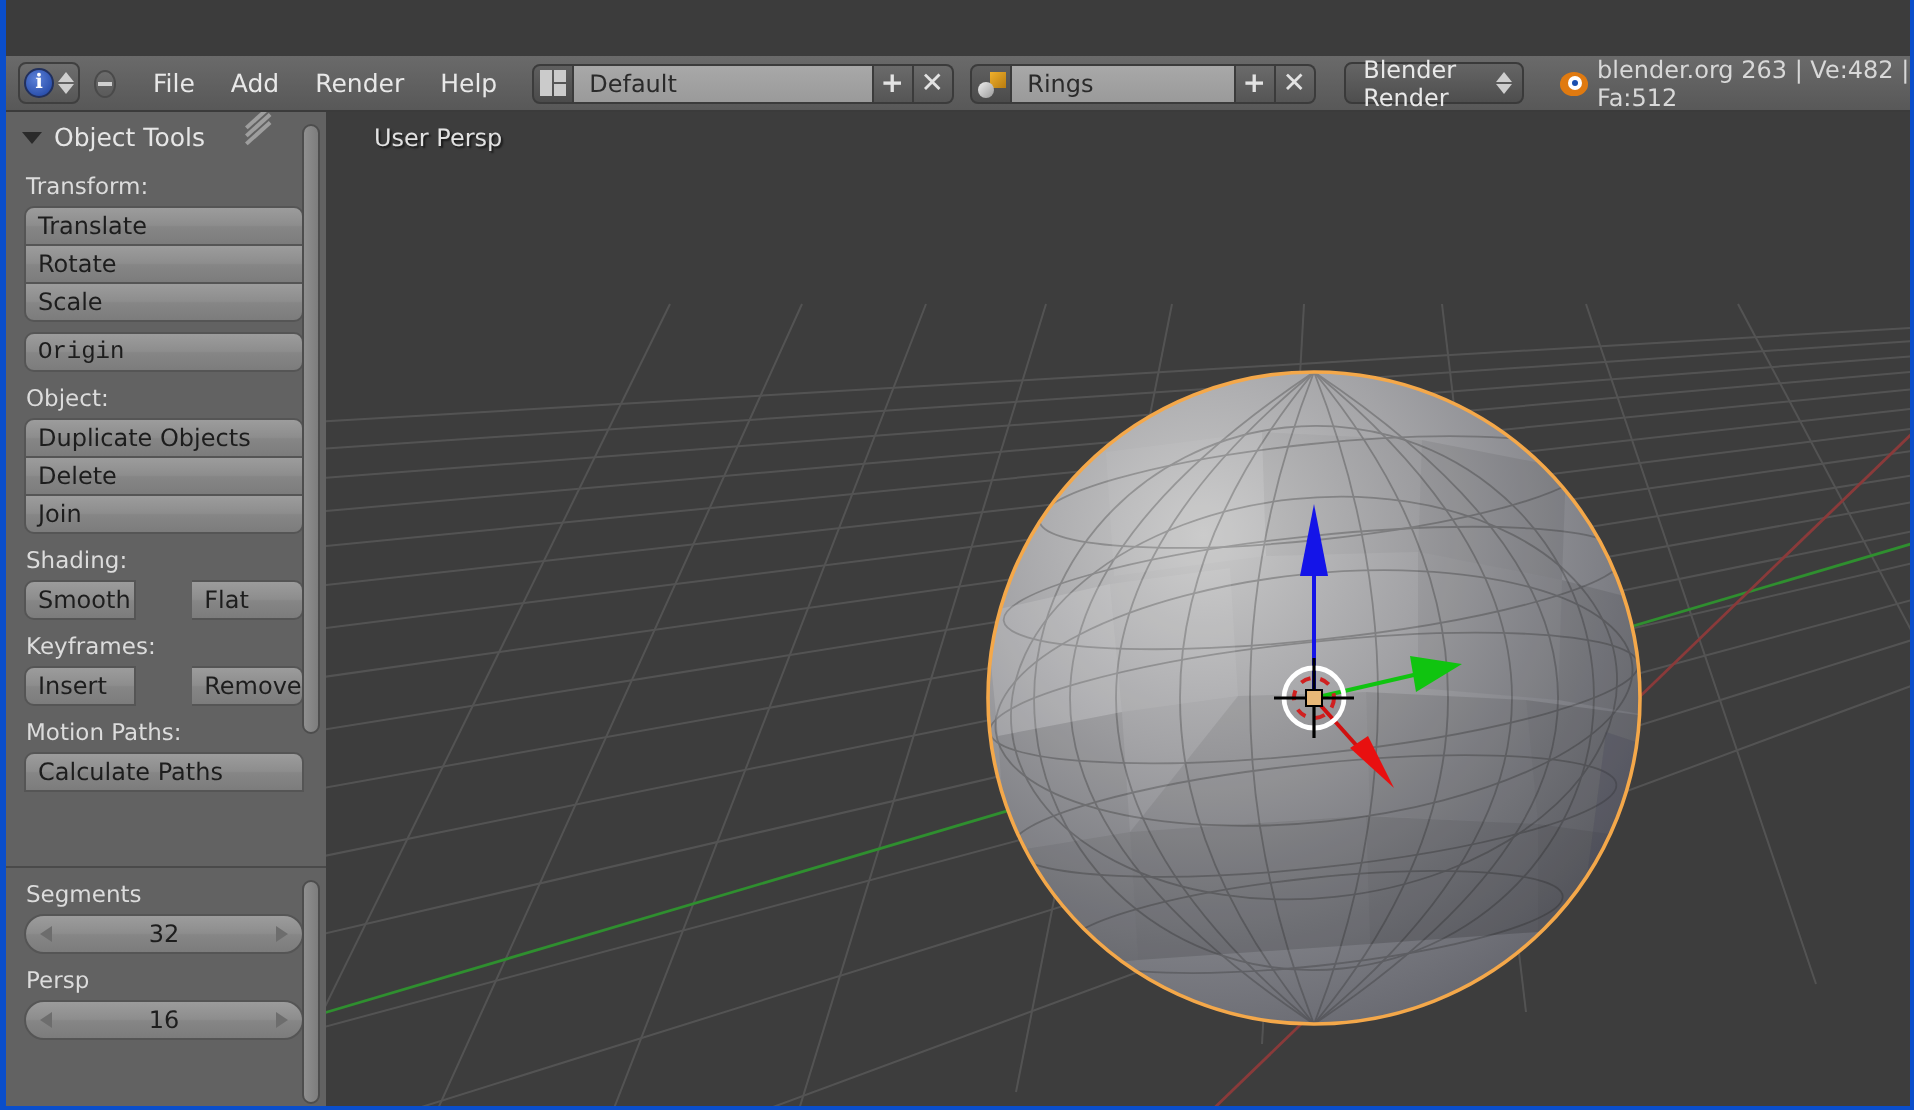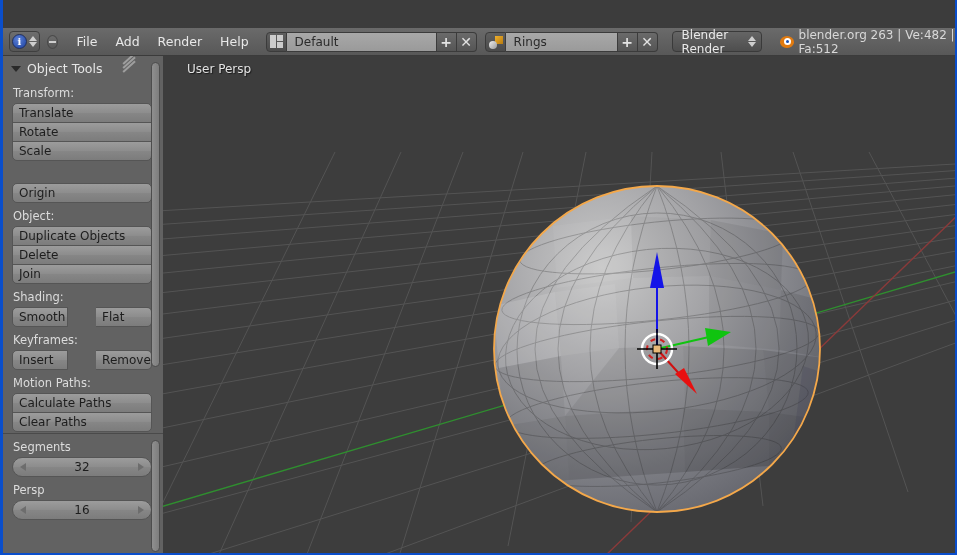--- a/index.html
+++ b/index.html
@@ -231,21 +231,21 @@
     background: linear-gradient(to bottom, #9c9c9c 0%, #8d8d8d 48%, #868686 52%, #7c7c7c 100%);
     border: 1px solid #555;
     color: #1d1d1d; font-size: 12px;
     padding-left: 6px;
     text-align: left;
     margin-top: -1px;
     font-family: "DejaVu Sans", sans-serif;
   }
   .tbtn.top { border-radius: 5px 5px 0 0; margin-top: 0; }
   .tbtn.bot { border-radius: 0 0 5px 5px; }
-  .tbtn.solo { border-radius: 5px; margin-top: 17px; }
+  .tbtn.solo { border-radius: 5px; margin-top: 0; font-family: Liberation Mono, monospace; }
   .btn-row { display: flex; padding: 0 11px 0 9px; gap: 28px; }
   .btn-row .tbtn { margin-top: 0; }
   .btn-row .tbtn:first-child { border-radius: 5px 0 0 5px; }
   .btn-row .tbtn:last-child { border-radius: 0 5px 5px 0; border-left: none; }
   .slider-wrap { padding: 0 11px 0 9px; }
   .sliderw {
     height: 20px;
     background: linear-gradient(to bottom, #9c9c9c 0%, #8d8d8d 48%, #868686 52%, #7c7c7c 100%);
     border: 1px solid #555;
     border-radius: 10px;
@@ -399,21 +399,20 @@
 
     <div class="section-label">Keyframes:</div>
     <div class="btn-row">
       <button class="tbtn" style="width:50%">Insert</button>
       <button class="tbtn" style="width:50%">Remove</button>
     </div>
 
     <div class="section-label">Motion Paths:</div>
     <div class="btn-group">
       <button class="tbtn top">Calculate Paths</button>
-      <button class="tbtn bot">Clear Paths</button>
     </div>
 
     <div class="pscroll" style="top:6px;height:305px"></div>
 
     <div class="uv-section">
 
       <div class="section-label">Segments</div>
       <div class="slider-wrap">
         <div class="sliderw">
           <span class="arr-l"></span>

